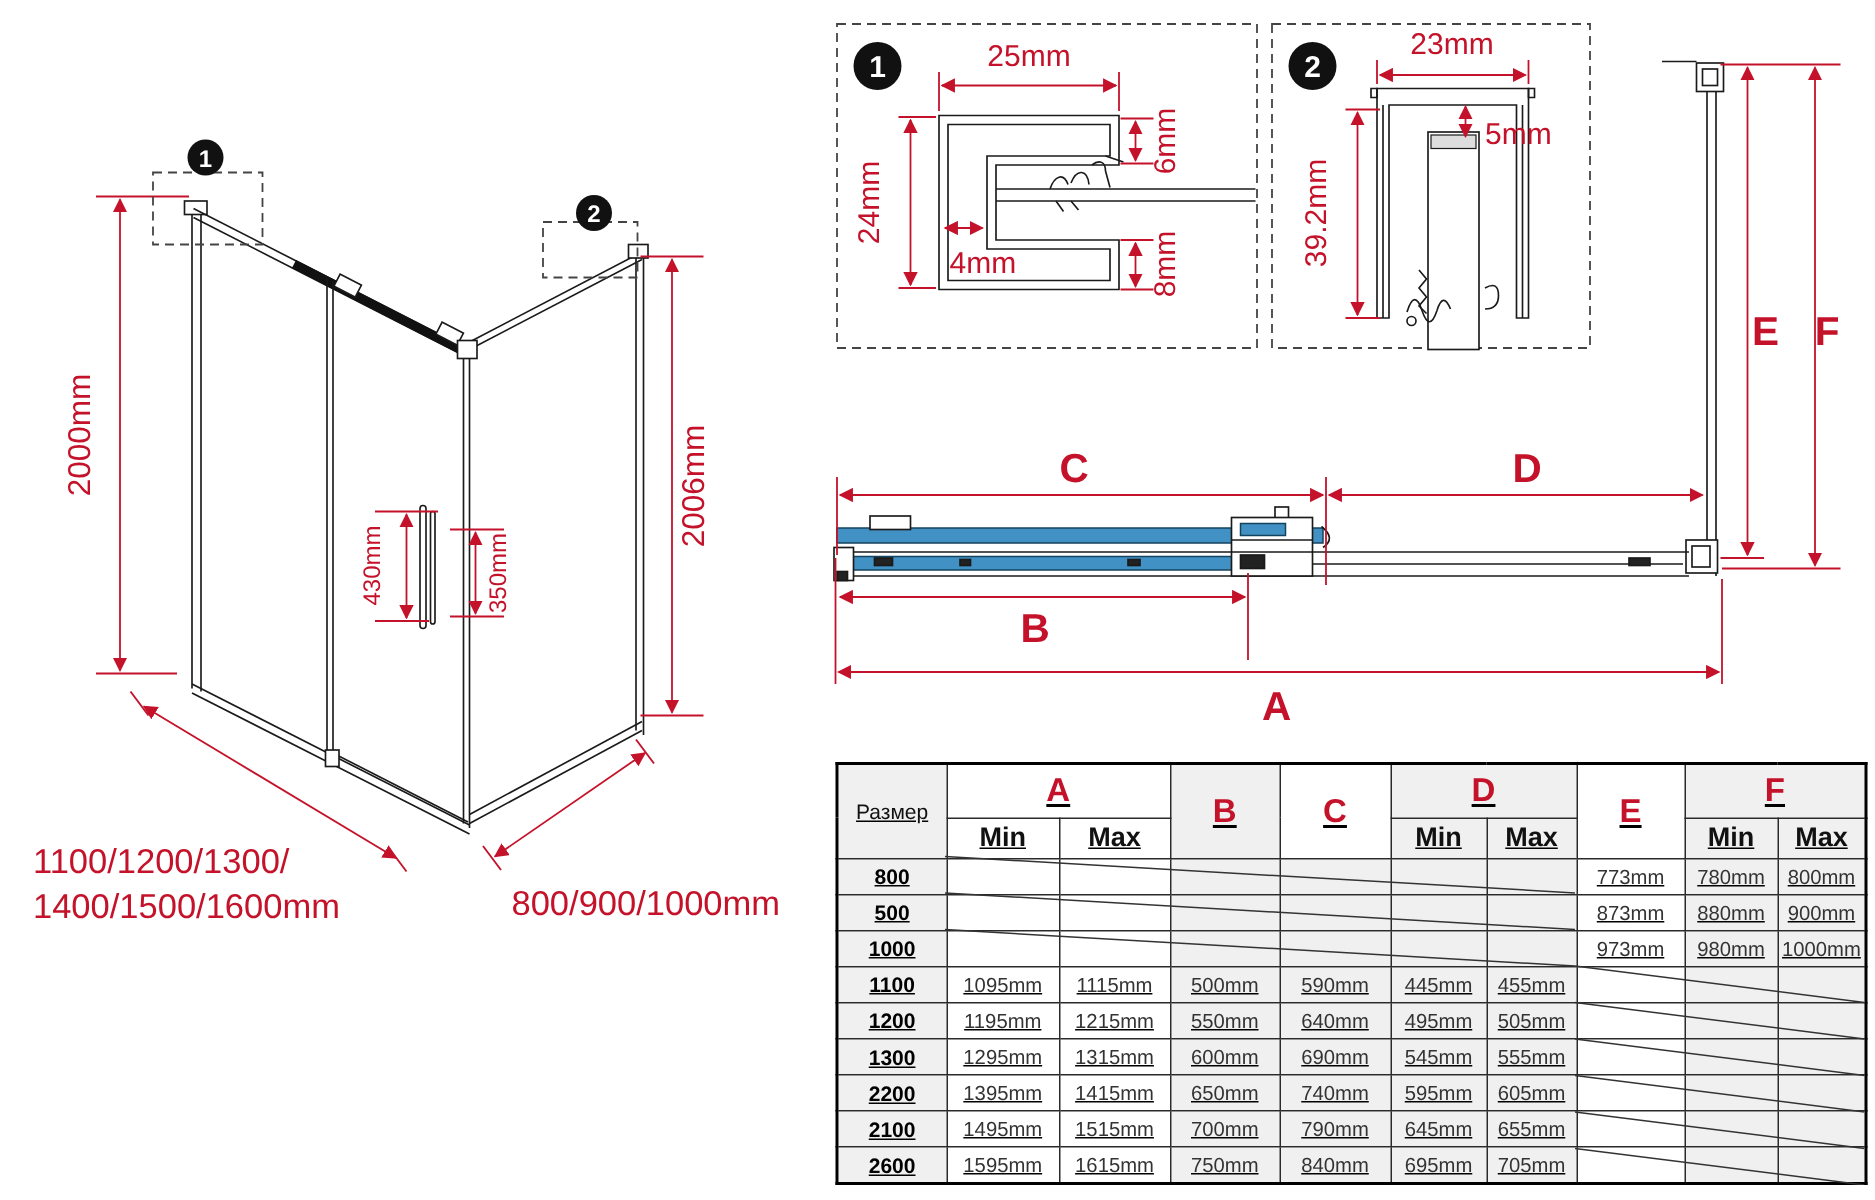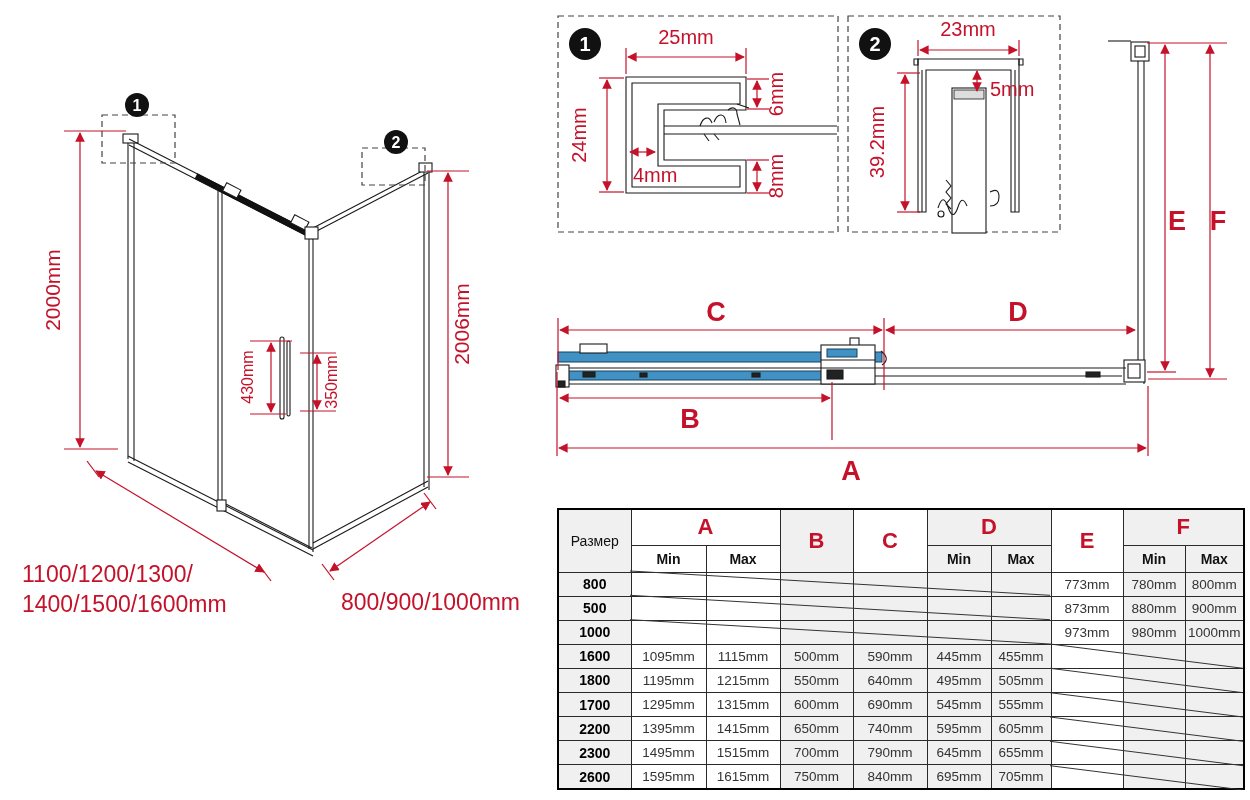--- a/index.html
+++ b/index.html
@@ -19,27 +19,27 @@
   .t16{font-size:16px;}
   .t20{font-size:20px;}
   .t21{font-size:21px;}
   .t23{font-size:23px;}
   .t27{font-size:27px;font-weight:bold;}
   .cnum{fill:#fff;font-weight:bold;font-size:20px;text-anchor:middle;}
   .cnum-s{fill:#fff;font-weight:bold;font-size:16px;text-anchor:middle;}
   
   .size-table{position:absolute;left:557px;top:508px;width:686px;height:282px;}
   .size-table table{border-collapse:collapse;table-layout:fixed;width:686px;height:282px;
-                    border:2px solid #000;}
+                    border:2px solid #000;text-decoration:underline;}
   .size-table th,.size-table td{border:1px solid #2a2a2a;text-align:center;vertical-align:middle;
                     padding:0;font-size:13.5px;color:#333;background:#fff;overflow:hidden;}
   .size-table .g{background:#F0F0F0;}
   .size-table .letter{color:#C4122A;font-size:22px;font-weight:bold;}
   .size-table .szh{font-size:14px;font-weight:normal;color:#111;}
-  .size-table .mm{font-size:14px;font-weight:bold;color:#111;}
+  .size-table .mm{font-size:18px;font-weight:bold;color:#111;}
   .size-table .rl{font-size:14px;font-weight:bold;color:#000;}
   .size-table tr.h1{height:36px;}
   .size-table tr.h2{height:27px;}
   .size-table tbody tr{height:24px;margin-top:44px;}
   .diag-overlay{position:absolute;left:0;top:0;pointer-events:none;}
 </style>
 </head>
 <body>
 
 <div class="canvas">
@@ -328,45 +328,45 @@
         <td></td>
         <td class="g"></td>
         <td class="g"></td>
         <td class="g"></td>
         <td class="g"></td>
         <td>973mm</td>
         <td class="g">980mm</td>
         <td class="g">1000mm</td>
       </tr>
       <tr>
-        <th class="rl g">1600</th>
+        <th class="rl g">1100</th>
         <td>1095mm</td>
         <td>1115mm</td>
         <td class="g">500mm</td>
         <td class="g">590mm</td>
         <td class="g">445mm</td>
         <td class="g">455mm</td>
         <td></td>
         <td class="g"></td>
         <td class="g"></td>
       </tr>
       <tr>
-        <th class="rl g">1800</th>
+        <th class="rl g">1200</th>
         <td>1195mm</td>
         <td>1215mm</td>
         <td class="g">550mm</td>
         <td class="g">640mm</td>
         <td class="g">495mm</td>
         <td class="g">505mm</td>
         <td></td>
         <td class="g"></td>
         <td class="g"></td>
       </tr>
       <tr>
-        <th class="rl g">1700</th>
+        <th class="rl g">1300</th>
         <td>1295mm</td>
         <td>1315mm</td>
         <td class="g">600mm</td>
         <td class="g">690mm</td>
         <td class="g">545mm</td>
         <td class="g">555mm</td>
         <td></td>
         <td class="g"></td>
         <td class="g"></td>
       </tr>
@@ -376,21 +376,21 @@
         <td>1415mm</td>
         <td class="g">650mm</td>
         <td class="g">740mm</td>
         <td class="g">595mm</td>
         <td class="g">605mm</td>
         <td></td>
         <td class="g"></td>
         <td class="g"></td>
       </tr>
       <tr>
-        <th class="rl g">2300</th>
+        <th class="rl g">2100</th>
         <td>1495mm</td>
         <td>1515mm</td>
         <td class="g">700mm</td>
         <td class="g">790mm</td>
         <td class="g">645mm</td>
         <td class="g">655mm</td>
         <td></td>
         <td class="g"></td>
         <td class="g"></td>
       </tr>

